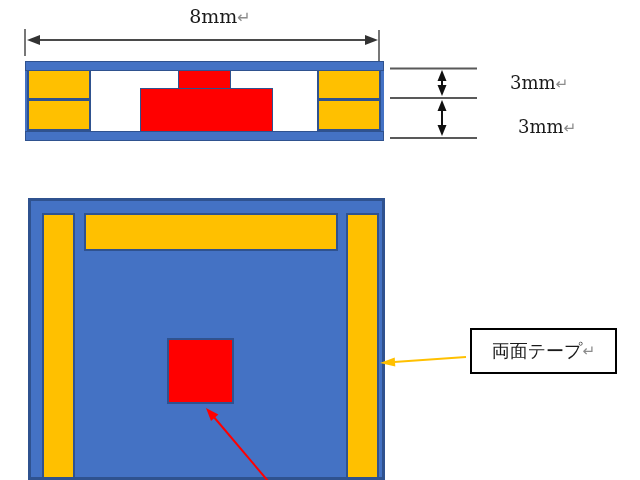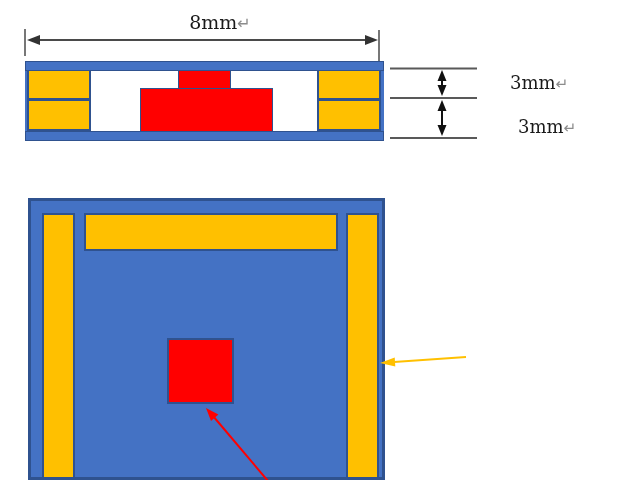--- a/index.html
+++ b/index.html
@@ -27,21 +27,21 @@
   .dim-text-small{font-size:18px;margin-left:13px;}
   .callout-box{background:#fff; border:2px solid var(--callout-border);
     display:flex; align-items:center; justify-content:center; font-size:18px;}
   svg.overlay{position:absolute; left:0; top:0; pointer-events:none;}
 </style>
 </head>
 <body>
 
 <div class="canvas">
 
-  <div class="abs dim-text label" style="left:150px; top:11px; width:140px; text-align:center;">
+  <div class="abs dim-text label" style="left:150px; top:5px; width:140px; text-align:center;">
     <span>8mm</span><span class="retmark">↵</span>
   </div>
 
   <div class="abs interior" style="left:25px; top:70px; width:359px; height:61px;"></div>
 
   <div class="abs tape" style="left:27px; top:69px; width:64px; height:31px;"></div>
   <div class="abs tape" style="left:27px; top:99px; width:64px; height:32px;"></div>
 
   <div class="abs tape" style="left:317px; top:69px; width:64px; height:31px;"></div>
   <div class="abs tape" style="left:317px; top:99px; width:64px; height:32px;"></div>
@@ -60,20 +60,24 @@
   </div>
 
   <div class="abs board-square" style="left:28px; top:198px; width:357px; height:282px;">
     <div class="tv-tape" style="left:11px; top:12px; width:33px; height:272px;"></div>
     <div class="tv-tape" style="left:53px; top:12px; width:254px; height:38px;"></div>
     <div class="tv-tape" style="left:315px; top:12px; width:33px; height:272px;"></div>
     <div class="tv-bottom-sliver" style="left:50px; top:276px; width:260px; height:3px;"></div>
     <div class="tv-chip" style="left:136px; top:137px; width:67px; height:66px;"></div>
   </div>
 
+  <div class="abs callout-box label" style="left:470px; top:328px; width:147px; height:46px;">
+    <span>両面テープ</span>
+      <span class="retmark">↵</span>
+  </div>
 
   <svg class="overlay" width="640" height="480" viewBox="0 0 640 480">
 
     <g stroke="#4a4a4a" fill="#333">
       <line x1="25" y1="29" x2="25" y2="56" stroke-width="1.5"></line>
       <line x1="379" y1="30" x2="379" y2="61" stroke-width="1.5"></line>
       <line x1="37" y1="40" x2="368" y2="40" stroke-width="2"></line>
       <polygon points="27,40 40,35 40,45" stroke="none"></polygon>
       <polygon points="378,40 365,35 365,45" stroke="none"></polygon>
     </g>

